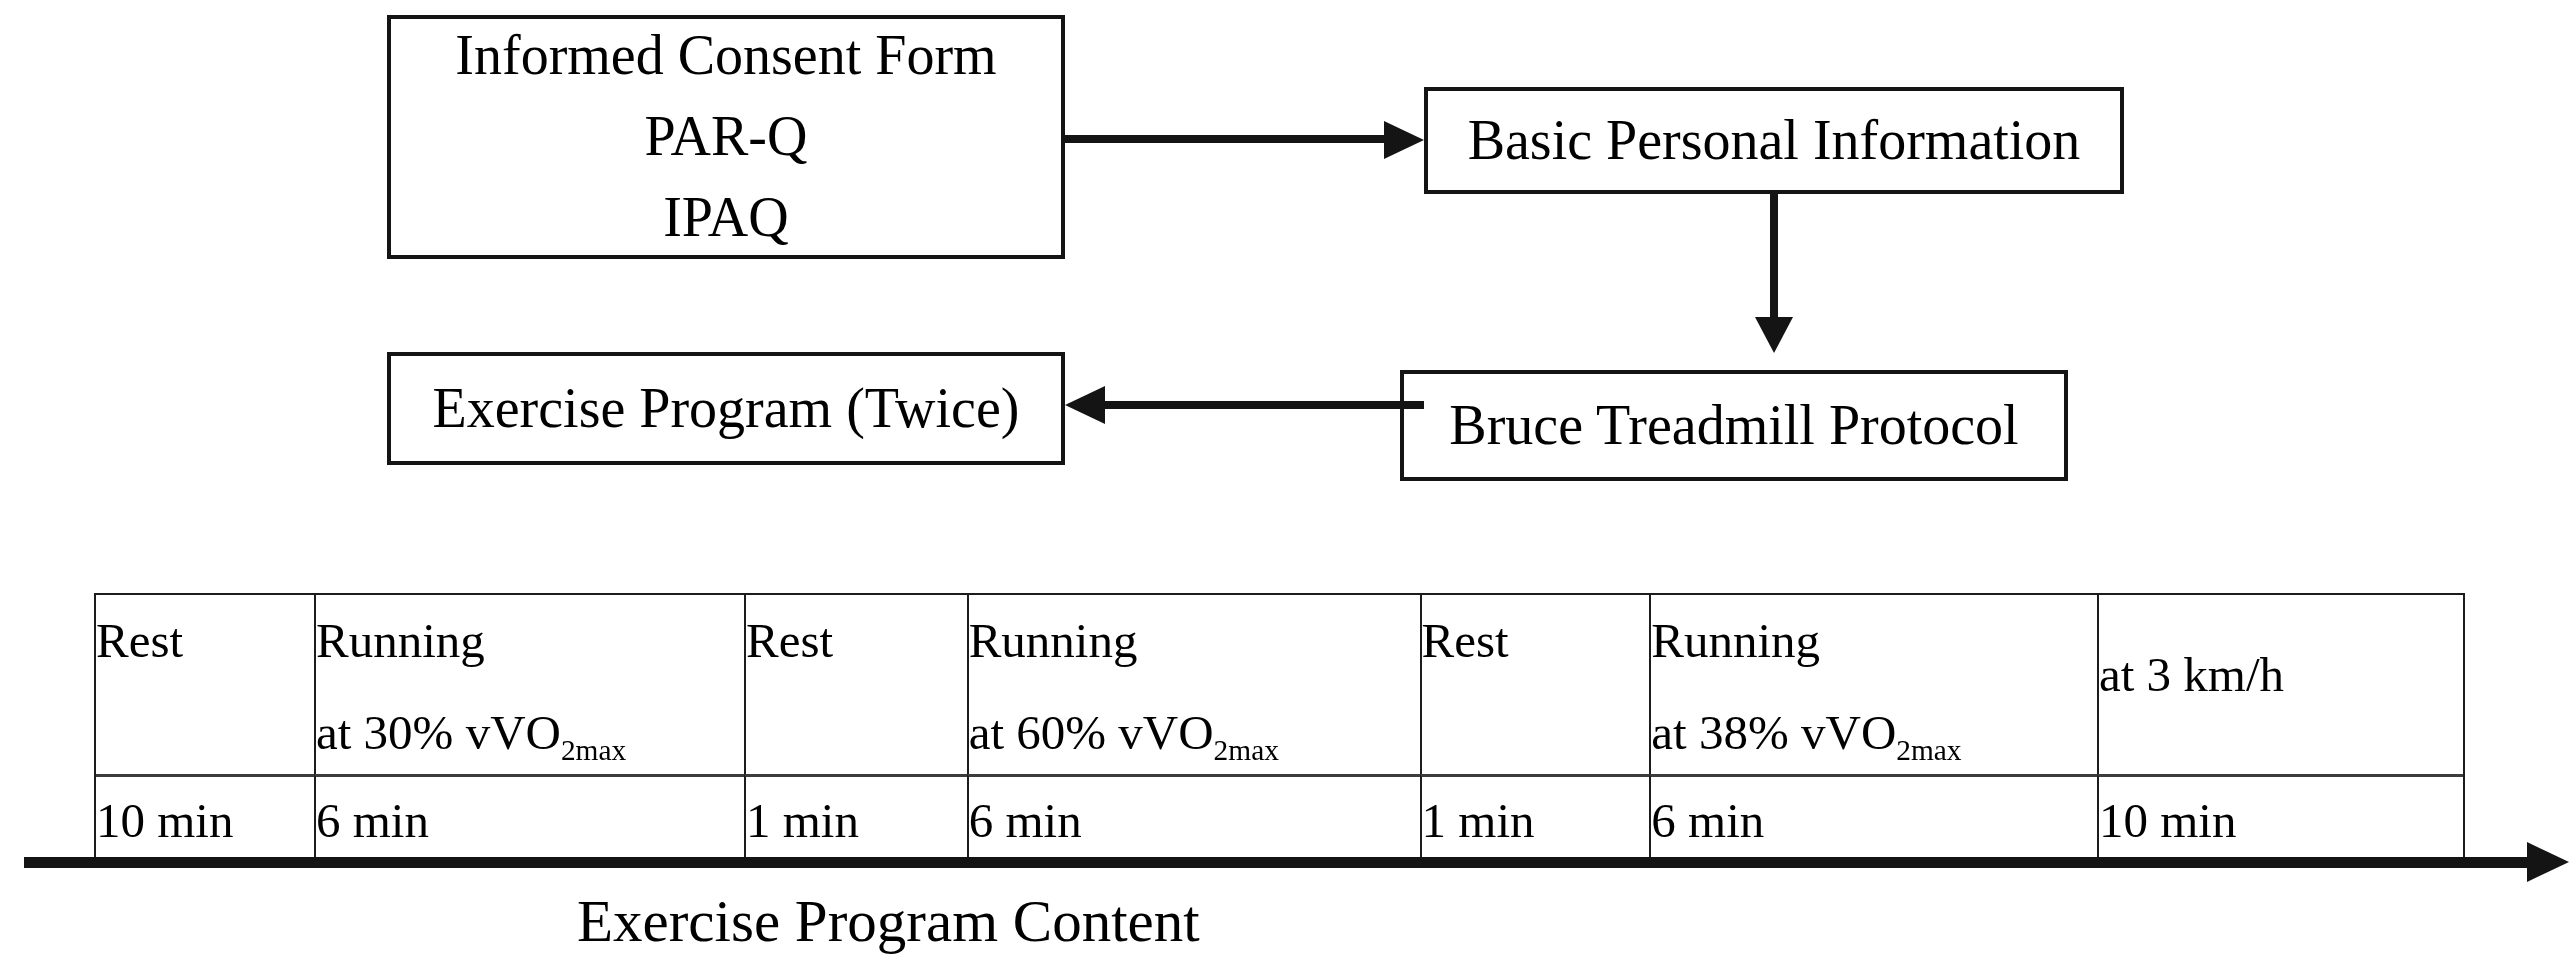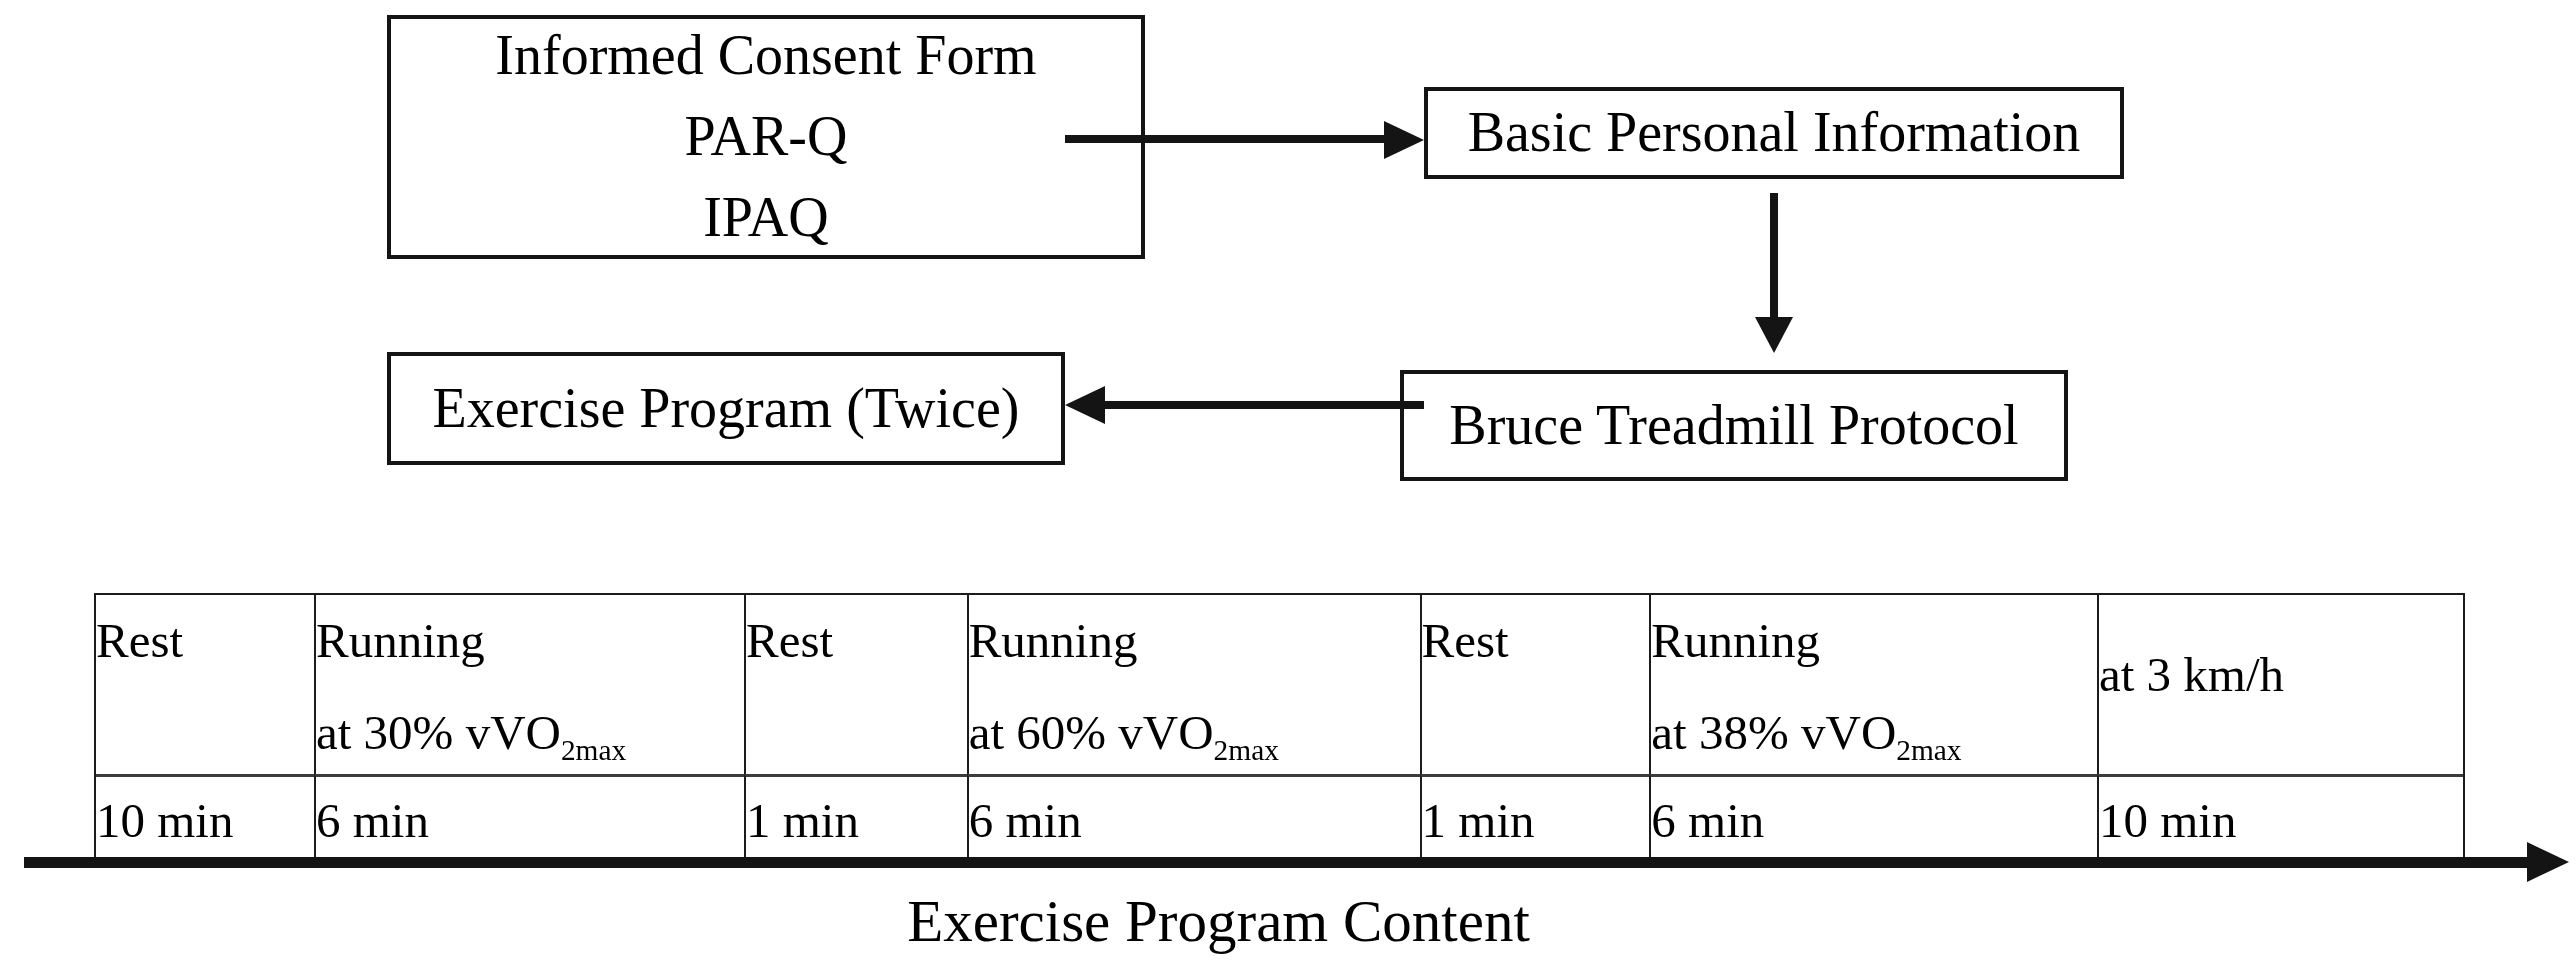--- a/index.html
+++ b/index.html
@@ -24,22 +24,22 @@
     border: 4.7px solid #141414;
     background: #ffffff;
     display: flex;
     flex-direction: column;
     align-items: center;
     justify-content: center;
     text-align: center;
     font-size: 56px;
     line-height: 1.45;
   }
-  #consent-box  { left: 387px;  top: 14.7px;  width: 758px; height: 244px; text-align: center; }
-  #personal-box { left: 1424px; top: 87px; width: 700px; height: 92px; }
+  #consent-box  { left: 387px;  top: 14.7px;  width: 678px; height: 244px; text-align: center; }
+  #personal-box { left: 1424px; top: 87px; width: 700px; height: 107px; }
   #treadmill-box{ left: 1400px; top: 350px; width: 668px; height: 111px; margin-top: 20px; }
   #program-box  { left: 387px;  top: 352px; width: 678px; height: 113px; }
 
   
   .arrow-line { position: absolute; background: #141414; }
   .arrow-head { position: absolute; width: 0; height: 0; }
 
   #arrow1-line { left: 1065px; top: 135px; width: 323px; height: 8.2px; }
   #arrow1-head { left: 1384px; top: 121px;
                  border-left: 40px solid #141414;
@@ -103,21 +103,21 @@
     left: 2527px; top: 842px;
     width: 0; height: 0;
     border-left: 42px solid #141414;
     border-top: 20.6px solid transparent;
     border-bottom: 20.6px solid transparent;
   }
   #timeline-caption {
     position: absolute;
     left: 577px; top: 888px;
     width: 1283px;
-    text-align: center;
+    text-align: left;
     font-size: 59px;
     line-height: 1.15;
     font-family: Liberation Serif, serif;
   }
 </style>
 </head>
 <body>
 
 <div id="page">
 

